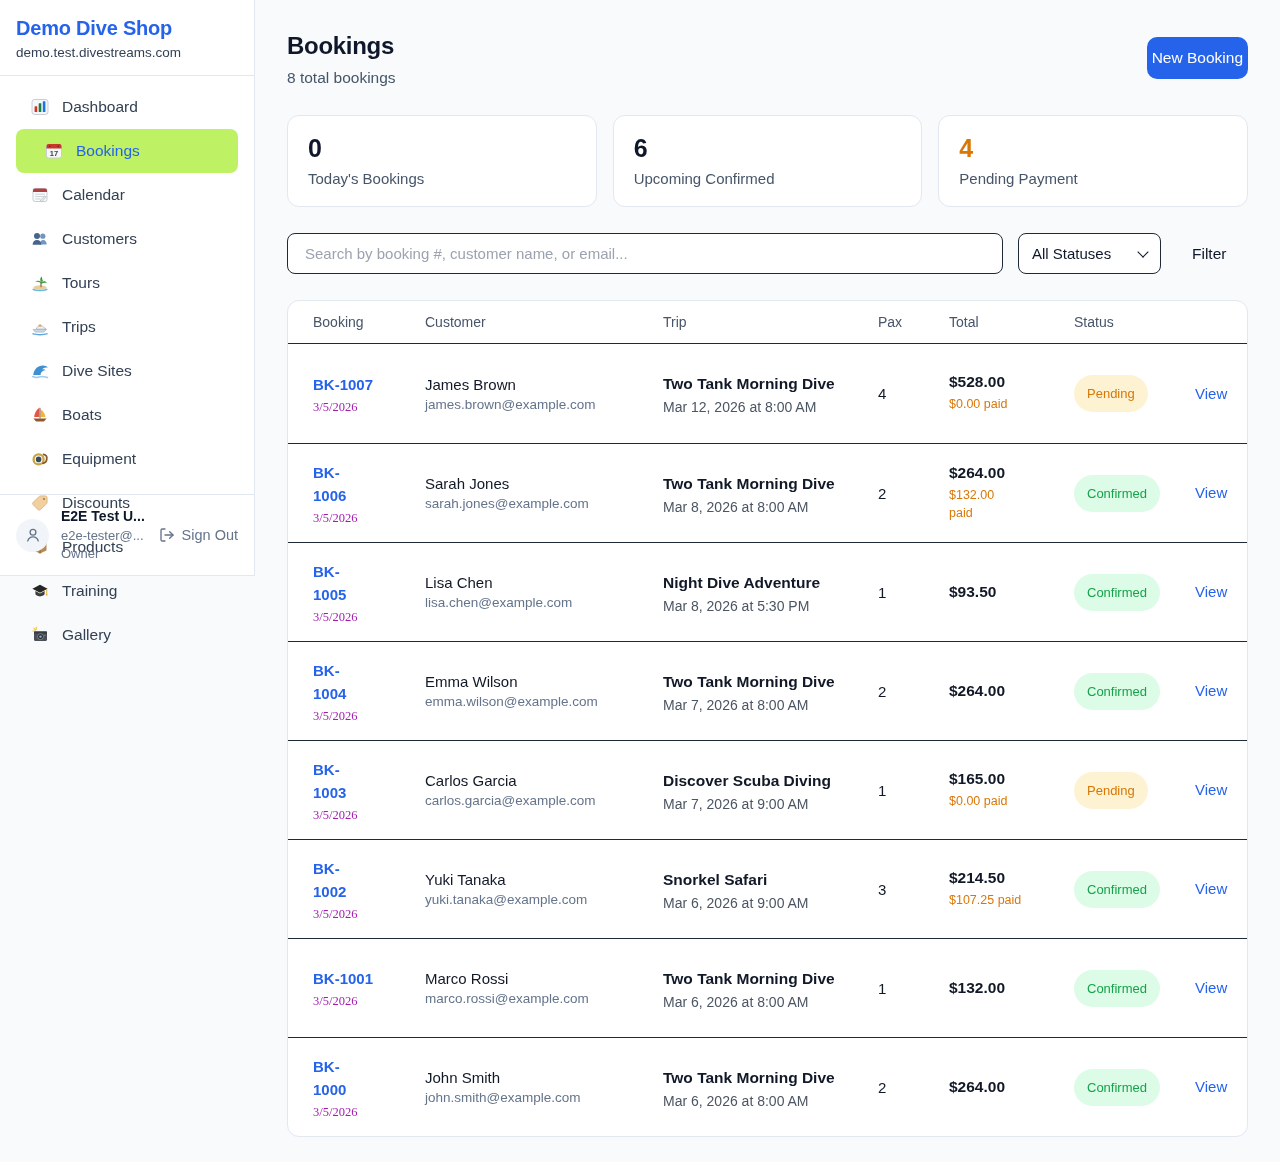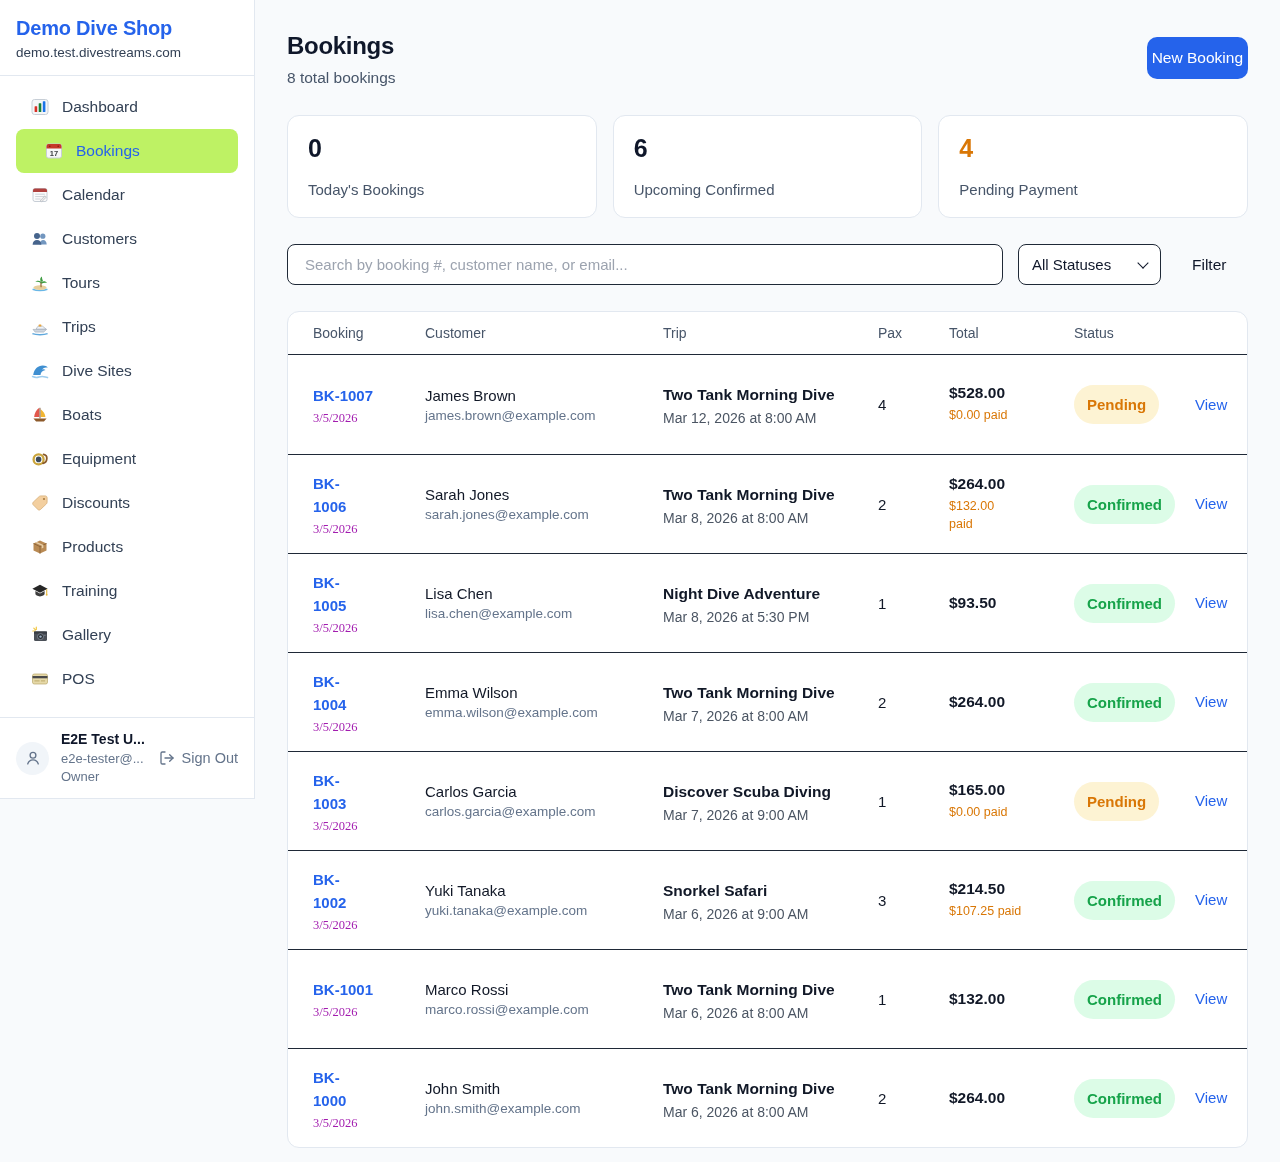--- a/index.html
+++ b/index.html
@@ -4,21 +4,21 @@
 <style>
   * { margin:0; padding:0; box-sizing:border-box; }
   html,body { width:1280px; height:1162px; }
   body {
     font-family:"Liberation Sans","DejaVu Sans",sans-serif;
     background:#f8fafc; color:#0f172a; position:relative;
   }
 
   
   .sidebar {
-    position:absolute; left:0; top:0; width:255px; height:799px;
+    position:absolute; left:0; top:0; width:255px; height:576px;
     background:#ffffff; border-right:1px solid #e2e8f0; border-bottom:1px solid #e2e8f0;
   }
   .brand { padding:17px 16px 15px; border-bottom:1px solid #e2e8f0; }
   .brand-name { font-size:20px; font-weight:700; color:#2563eb; letter-spacing:-0.2px; }
   .brand-domain { font-size:13.5px; color:#334155; margin-top:5px; }
   .nav { padding:9px 16px; }
   .nav-item {
     display:flex; align-items:center; height:44px; padding:0 14px;
     border-radius:8px; font-size:15.5px; color:#334155; cursor:pointer;
   }
@@ -45,21 +45,21 @@
   .btn-primary {
     background:#2563eb; color:#fff; border:none; border-radius:10px;
     padding:12px 5px; font-size:15.5px; font-weight:500; cursor:pointer;
     font-family:inherit; margin-top:5px;
   }
 
   .stats { display:grid; grid-template-columns:repeat(3,1fr); gap:16px; margin-top:28px; }
   .stat-card { background:#fff; border:1px solid #e2e8f0; border-radius:12px; padding:17px 20px 19px; }
   .stat-num { font-size:25px; font-weight:700; color:#0f172a; line-height:1.25; }
   .stat-num.accent { color:#d97706; }
-  .stat-label { font-size:15px; color:#475569; margin-top:17px; }
+  .stat-label { font-size:15px; color:#475569; margin-top:6px; }
 
   .filter-row { display:flex; align-items:center; margin-top:26px; }
   .search-input {
     width:716px; height:41px; border:1px solid #1f2937; border-radius:8px;
     padding:0 17px; font-size:15px; color:#111827; background:#fff; font-family:inherit;
   }
   .search-input::placeholder { color:#9ca3af; }
   .select-wrap { position:relative; margin-left:15px; }
   .status-select {
     appearance:none; -webkit-appearance:none; height:41px; width:143px;
@@ -90,21 +90,21 @@
   .bid.two { width:42px; }
   .bdate { color:#a21caf; font-size:12.5px; margin-top:4px;font-family:Liberation Serif, serif; }
   .cname { font-size:15px; color:#111827; font-weight:500; }
   .cemail { font-size:13.5px; color:#64748b; margin-top:4px; }
   .tname { font-size:15.5px; font-weight:600; color:#111827; max-width:175px; line-height:1.5; }
   .tdate { font-size:14px; color:#4b5563; margin-top:4px; }
   .c-pax { font-size:15px; color:#111827; }
   .amt { font-size:15.5px; font-weight:700; color:#111827; }
   .paid { font-size:12.5px; color:#d97706; margin-top:4px; font-weight:500; line-height:1.5; }
   .paid.two { max-width:56px; }
-  .badge { display:inline-block; font-size:15px; font-weight:700;
+  .badge { display:inline-block; font-size:13px; font-weight:400;
     padding:11px 13px; border-radius:999px; }
   .badge.pending { background:#fdf3d3; color:#d97706; }
   .badge.confirmed { background:#dcfce7; color:#16a34a; }
   .view { color:#2563eb; font-size:15px; font-weight:500; text-decoration:none; cursor:pointer; }
 </style>
 </head>
 <body>
 
 <aside class="sidebar">
   <div class="brand">
@@ -245,31 +245,20 @@
         <svg width="18" height="18" viewBox="0 0 18 18">
             <path d="M2.8 2.2l1.6 1.6M1.8 5h2.3M5.3 1.2v2.3" stroke="#f2c744" stroke-width="1.2" stroke-linecap="round"></path>
             <rect x="3" y="5.4" width="13" height="9.6" rx="1.6" fill="#4a4f57"></rect>
             <rect x="3" y="5.4" width="13" height="2.3" fill="#383d44"></rect>
             <circle cx="9.5" cy="10.6" r="3" fill="#2b2f35" stroke="#7f8792" stroke-width="0.9"></circle>
             <circle cx="9.5" cy="10.6" r="1.2" fill="#9fb3c8"></circle>
             <rect x="12.9" y="8.7" width="1.8" height="1.2" rx="0.3" fill="#6d747d"></rect>
           </svg>
       </span>
       <span>Gallery</span>
-    </div>
-    <div class="nav-item">
-      <span class="nav-icon">
-        <svg width="18" height="18" viewBox="0 0 18 18">
-            <rect x="1.5" y="4" width="15" height="10" rx="1.8" fill="#e6d9a8" stroke="#b9a86a" stroke-width="0.7"></rect>
-            <rect x="1.5" y="6" width="15" height="2.3" fill="#4a4a4a"></rect>
-            <rect x="3.4" y="10.2" width="5.2" height="1.4" rx="0.3" fill="#c3b276"></rect>
-            <rect x="9.9" y="10.2" width="4.2" height="1.4" rx="0.3" fill="#c3b276"></rect>
-          </svg>
-      </span>
-      <span>POS</span>
     </div>
   </nav>
 
   <div class="side-footer">
     <div class="avatar">
       <svg width="18" height="18" viewBox="0 0 20 20" fill="none" stroke="#64748b" stroke-width="1.5" stroke-linecap="round">
           <circle cx="10" cy="7" r="3.2"></circle>
           <path d="M4.2 16.6c.8-3 3-4.6 5.8-4.6s5 1.6 5.8 4.6"></path>
         </svg>
     </div>

